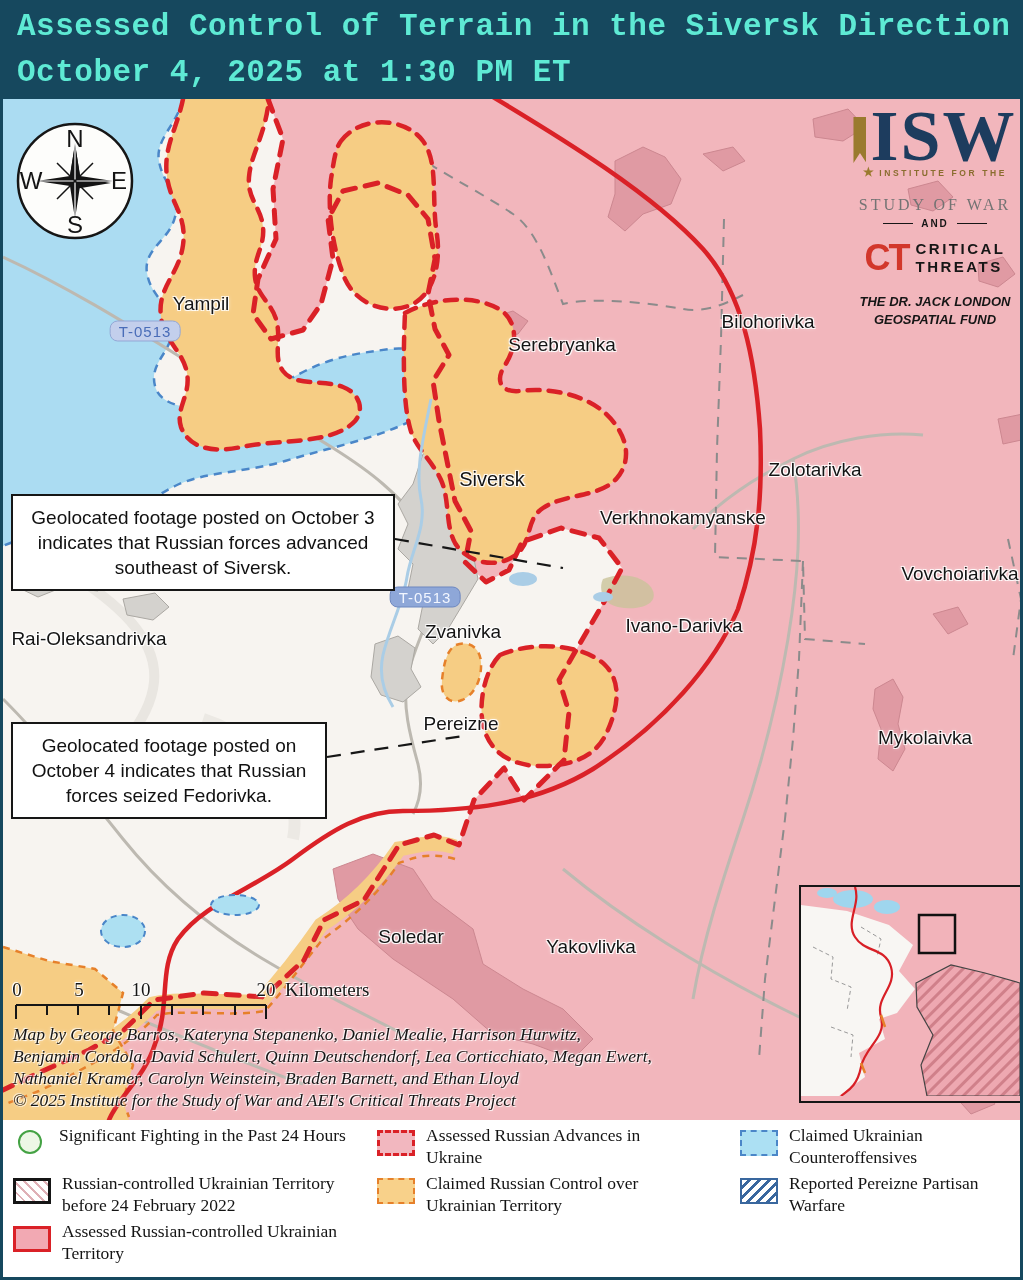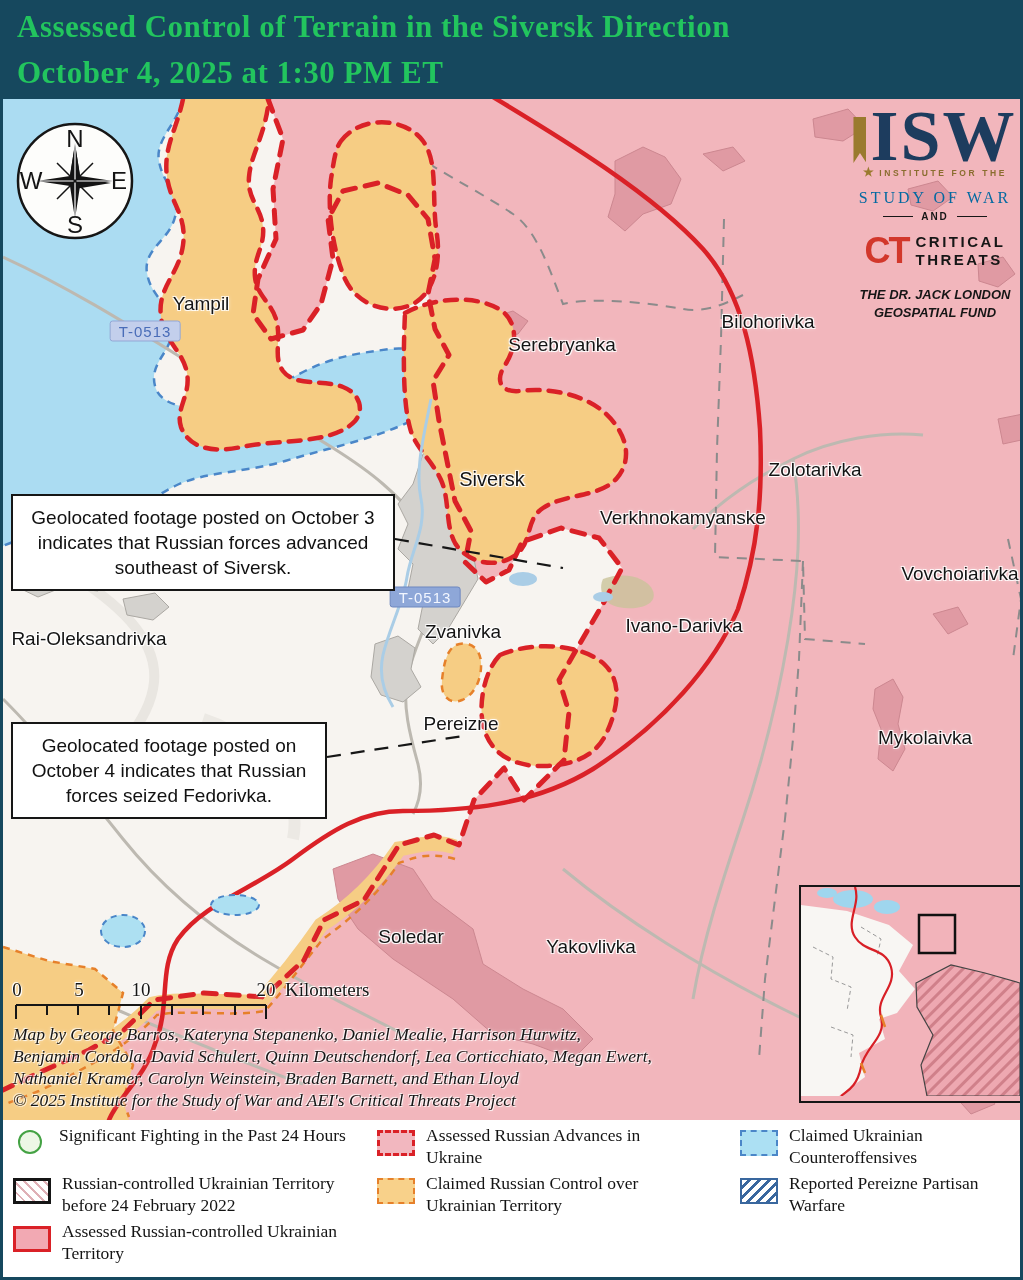--- a/index.html
+++ b/index.html
@@ -1,46 +1,46 @@
 <!DOCTYPE html>
 <html><head>
 <meta charset="utf-8">
 <style>
   html,body{margin:0;padding:0;background:#888;}
   .page{position:relative;width:1023px;height:1280px;margin:0 auto;background:#fff;
     box-sizing:border-box;border:3px solid #16485e;overflow:hidden;
     font-family:"Liberation Sans",sans-serif;}
   
   .titlebar{position:absolute;left:0;top:0;width:100%;height:96px;background:#16485e;
-    color:#22c55e;font-family:Liberation Serif, serif;font-weight:bold;text-align:right;}
+    color:#5eead4;font-family:Liberation Mono, monospace;font-weight:bold;text-align:right;}
   .titlebar .t1{position:absolute;left:14px;top:6px;font-size:31px;letter-spacing:.5px;}
   .titlebar .t2{position:absolute;left:14px;top:52px;font-size:31px;letter-spacing:.5px;}
   
   .map{position:absolute;left:0;top:96px;width:1023px;height:1021px;background:#f7f4f0;overflow:hidden;}
   .map svg.base{position:absolute;left:0;top:0;}
   .maplabel{position:absolute;transform:translate(-50%,-50%);font-size:19px;color:#141414;
     white-space:nowrap;font-weight:normal;
     text-shadow:-1px -1px 0 rgba(255,255,255,.85),1px -1px 0 rgba(255,255,255,.85),
       -1px 1px 0 rgba(255,255,255,.85),1px 1px 0 rgba(255,255,255,.85),0 0 4px rgba(255,255,255,.9);}
   .roadbadge{position:absolute;transform:translate(-50%,-50%);font-size:15px;padding:1px 8px;
-    border-radius:3px;background:#8ea7d8;border:1.5px solid #6d87bf;color:#f2f6ff;letter-spacing:1px;}
+    border-radius:8px;background:#8ea7d8;border:1.5px solid #6d87bf;color:#f2f6ff;letter-spacing:1px;}
   .roadbadge.lt{background:#c3cfec;color:#4a6db8;border-color:#93a7d6;}
   .callout{position:absolute;background:#fff;border:2.5px solid #161616;color:#111;
     font-size:19px;line-height:1.32;text-align:center;padding:9px 10px;}
   
   .compass{position:absolute;left:12px;top:22px;}
   
   .brand{position:absolute;right:6px;top:8px;width:170px;text-align:center;color:#1d3c5e;}
   .brand .isw-row{display:flex;align-items:flex-start;justify-content:center;gap:4px;}
   .brand .ribbon{width:13px;height:46px;margin-top:10px;background:#9a7a2e;
     clip-path:polygon(0 0,100% 0,100% 100%,50% 78%,0 100%);}
   .brand .isw{font-family:"Liberation Serif",serif;font-weight:bold;font-size:72px;line-height:58px;
     letter-spacing:2px;color:#1d3c5e;}
   .brand .inst{font-size:8.5px;font-weight:bold;letter-spacing:2.6px;color:#8a6d2f;margin-top:0px;}
-  .brand .sow{font-family:"Liberation Serif",serif;font-size:16px;letter-spacing:3px;color:#0369a1;margin-top:10px;}
+  .brand .sow{font-family:"Liberation Serif",serif;font-size:16px;letter-spacing:3px;color:#737373;margin-top:17px;}
   .brand .star{color:#9a7a2e;font-size:12px;margin-right:3px;}
   .brand .androw{display:flex;align-items:center;justify-content:center;gap:8px;margin-top:4px;color:#161616;}
   .brand .androw .ln{width:30px;height:0;border-top:1.5px solid #161616;}
   .brand .androw .and{font-size:10px;font-weight:bold;letter-spacing:2px;}
   .brand .ctrow{display:flex;align-items:center;justify-content:center;gap:7px;margin-top:8px;}
   .brand .ct{color:#d2372b;font-weight:bold;font-size:36px;letter-spacing:-2px;}
   .brand .ctxt{text-align:left;color:#161616;font-weight:bold;font-size:15px;letter-spacing:2.5px;line-height:18px;}
   .brand .fund{margin-top:14px;font-style:italic;font-weight:bold;font-size:13px;line-height:18px;color:#161616;}
   
   .scalelabel{position:absolute;transform:translate(-50%,-100%);font-family:"Liberation Serif",serif;

